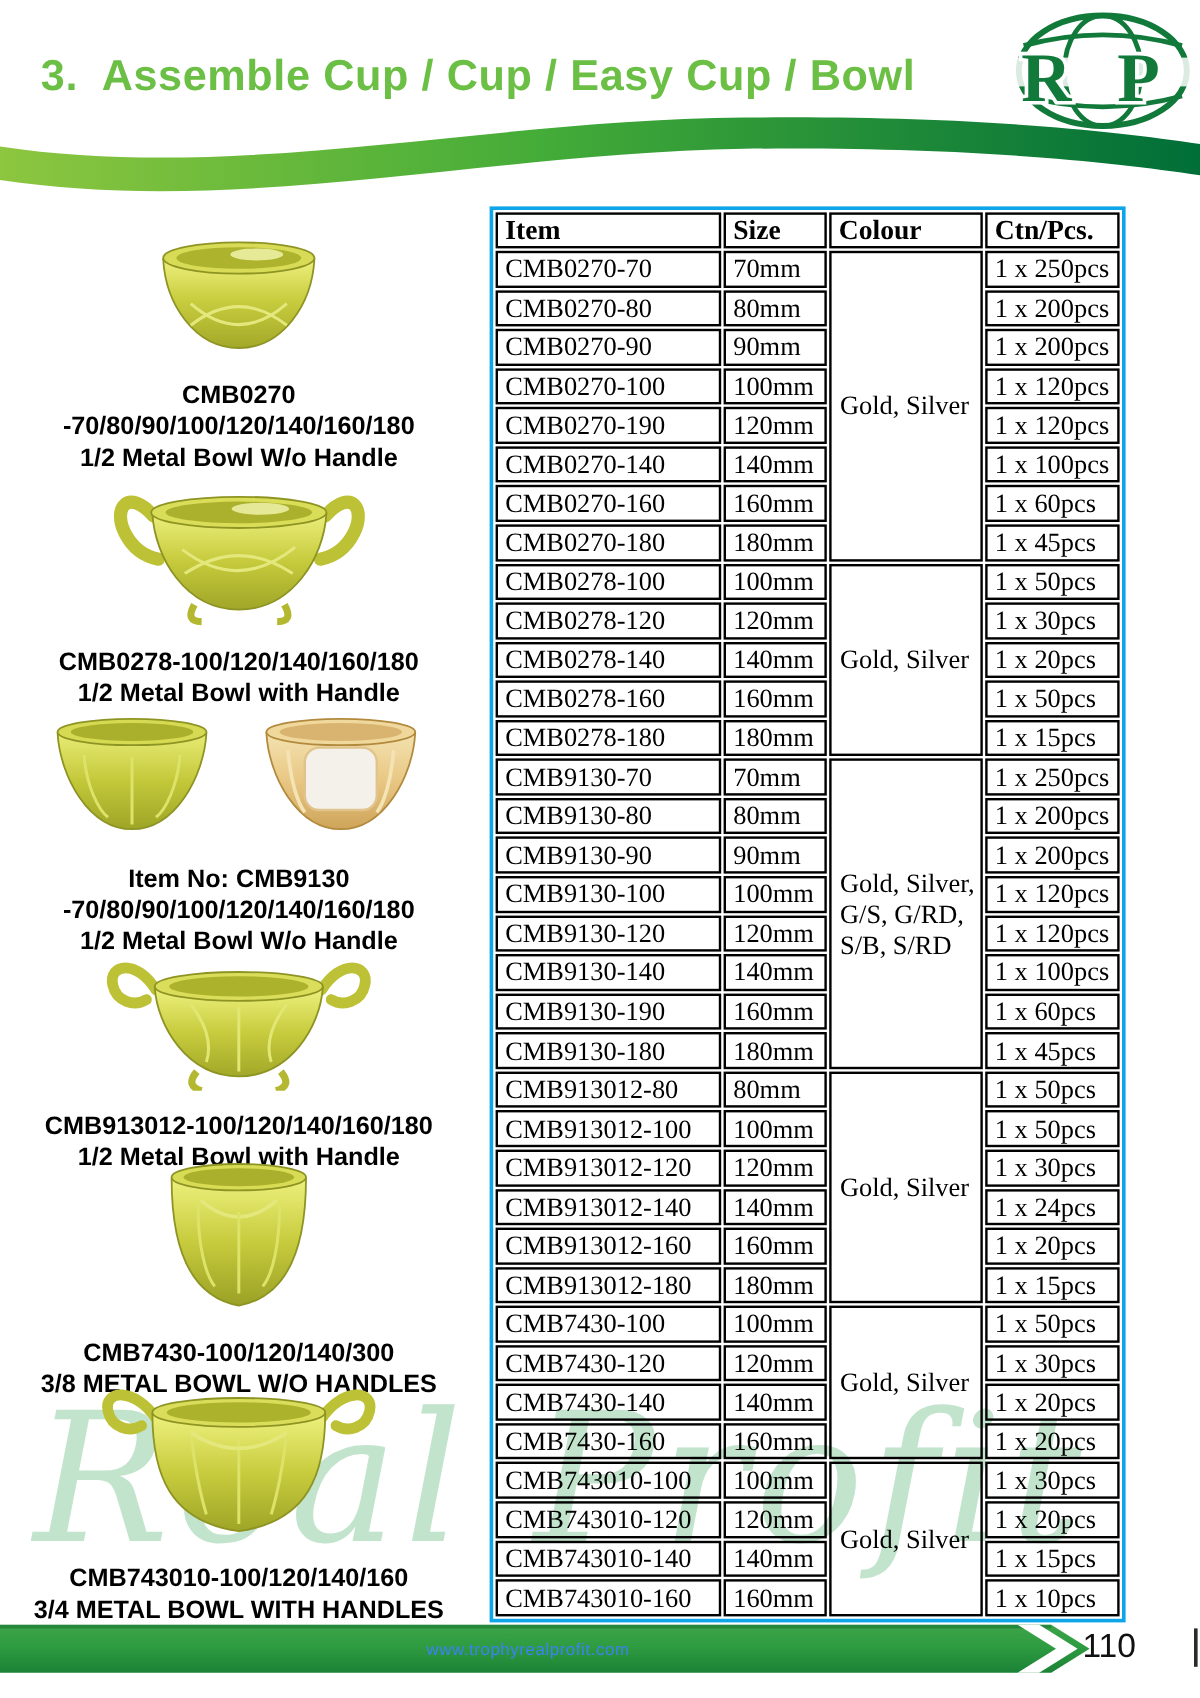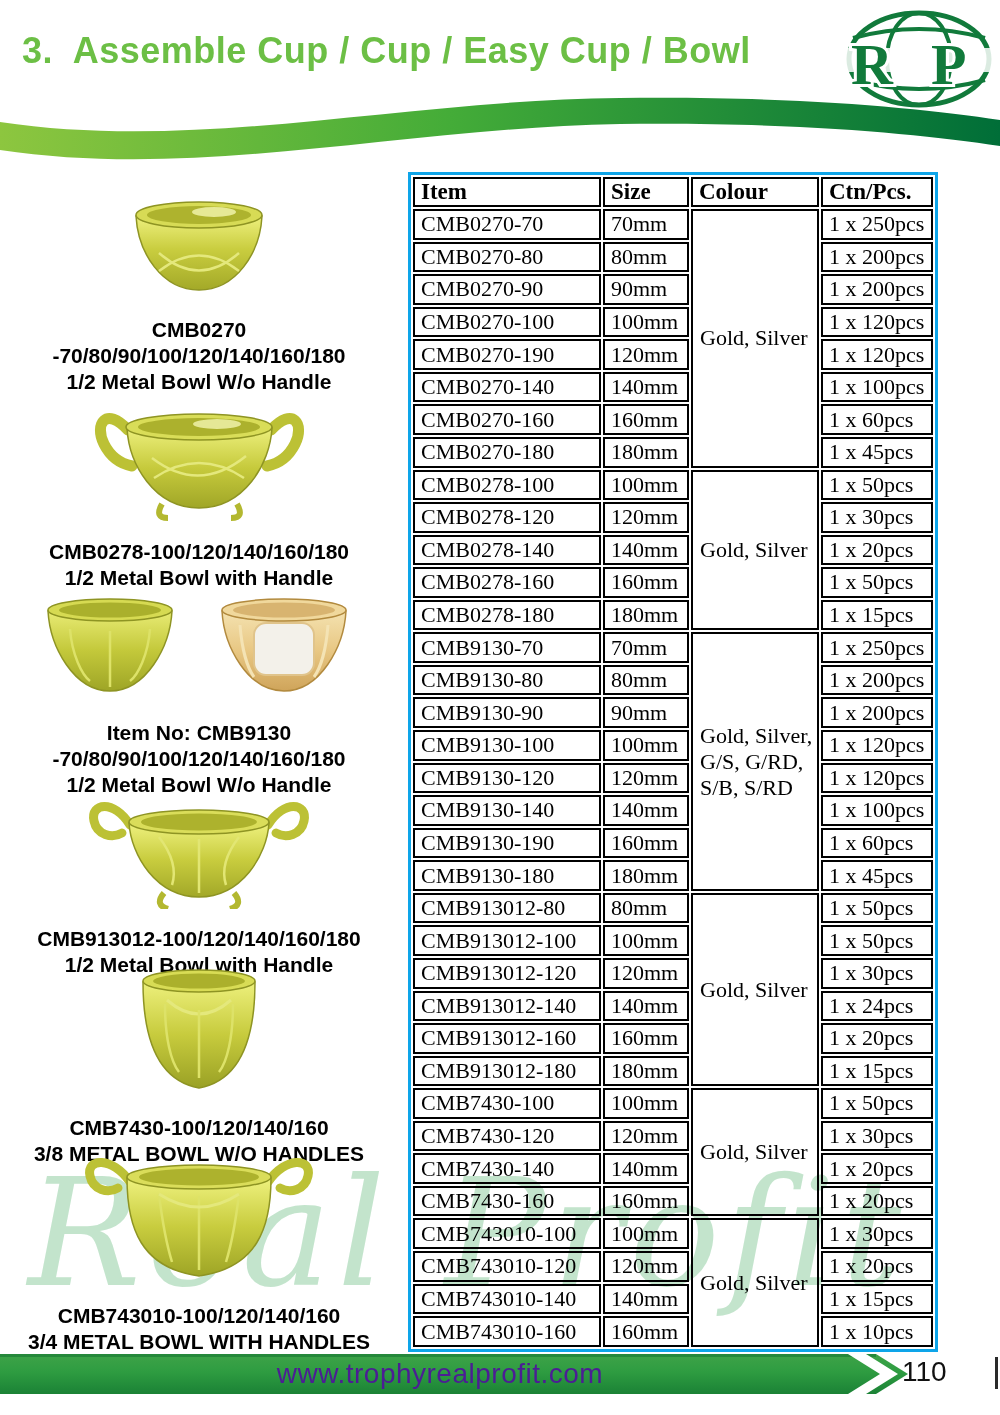--- a/index.html
+++ b/index.html
@@ -1,18 +1,18 @@
 <!DOCTYPE html>
 <html style="--title-green: #6cbf45; --logo-green: #117a3b; --swoosh-light: #8dc63f; --swoosh-mid: #44ac38; --swoosh-dark: #006e38; --footer-green-top: #3ea348; --footer-green-bottom: #1b8236; --watermark-green: #93cfa4;"><head>
 <meta charset="utf-8">
 <style>
   html,body{margin:0;padding:0;background:#fff;}
   .page{position:relative;width:1000px;height:1415px;background:#fff;overflow:hidden;
         font-family:"Liberation Sans",sans-serif;}
-  .title{position:absolute;left:22px;top:30px;margin:0;font-size:36px;font-weight:bold;
+  .title{position:absolute;left:22px;top:30px;margin:12px;font-size:36px;font-weight:bold;
          color:var(--title-green);white-space:pre;letter-spacing:.5px;}
   .logo{position:absolute;left:843px;top:8px;}
   .swoosh{position:absolute;left:0;top:88px;}
   
   .product{position:absolute;left:0;width:398px;text-align:center;z-index:1;}
   .product svg{display:block;margin:0 auto;}
   .caption{margin-top:17px;font-weight:bold;font-size:21px;line-height:26px;color:#000000;
            white-space:nowrap;}
   .pos0{top:198px}.pos1{top:398px}.pos2{top:595px}.pos3{top:797px}.pos4{top:966px}.pos5{top:1156px}
   
@@ -25,21 +25,21 @@
               table-layout:fixed;}
   .spec-table th,.spec-table td{border:2px solid #000;box-sizing:border-box;
               font-family:"Liberation Serif",serif;font-size:22px;color:#000;
               vertical-align:middle;text-align:left;overflow:hidden;}
   .spec-table th{font-weight:bold;font-size:23px;padding:0 0 0 6px;}
   .spec-table td{padding:0 2px 0 6px;}
   .spec-table td.colour{padding-left:7px;line-height:26px;margin-left:24px;}
   
   .footer-svg{position:absolute;left:0;top:1350px;}
   .footer-url{position:absolute;left:0;top:1362px;width:880px;text-align:center;z-index:2;
-              color:#4c1d95;font-size:28px;line-height:24px;letter-spacing:.5px;}
+              color:#3b82f6;font-size:14px;line-height:24px;letter-spacing:.5px;}
   .page-number{position:absolute;left:902px;top:1356px;width:86px;text-align:left;
                font-size:28px;color:#111;}
   .edge-mark{position:absolute;left:995px;top:1357px;width:3px;height:32px;background:#2a2a2a;}
 </style>
 </head>
 <body>
 
 <div class="page">
 
   <h1 class="title">3.  Assemble Cup / Cup / Easy Cup / Bowl</h1>
@@ -175,21 +175,21 @@
               <stop offset="1" stop-color="#9aa125"></stop>
         </linearGradient>
       </defs>
       <path d="M26,16 C26,68 38,114 82,122 C126,114 138,68 138,16 Z" fill="url(#g5)" stroke="#8e9423" stroke-width="1.5"></path>
       <ellipse cx="82" cy="15" rx="56" ry="11" fill="#d8dc55" stroke="#8e9423" stroke-width="1.5"></ellipse>
       <ellipse cx="82" cy="15" rx="46" ry="7.5" fill="#abb02c"></ellipse>
       <path d="M50,34 Q82,62 114,34" fill="none" stroke="#e4e87c" stroke-width="3"></path>
       <path d="M48,38 C48,72 54,96 62,106 M116,38 C116,72 110,96 102,106 M82,44 L82,112" stroke="#dde268" stroke-width="2.5" fill="none"></path>
     </svg>
         <div class="caption">
-          <div>CMB7430-100/120/140/160</div>
+          <div>CMB7430-100/120/140/300</div>
           <div>3/8 METAL BOWL W/O HANDLES</div>
         </div>
       </div>
       <div class="product pos5">
         <svg width="270" height="130" viewBox="0 0 270 130">
       <defs>
         <linearGradient id="g6" x1="0" y1="0" x2="0" y2="1">
           <stop offset="0" stop-color="#eef17e"></stop>
               <stop offset="0.5" stop-color="#c8cc3e"></stop>
               <stop offset="1" stop-color="#9ea526"></stop>

